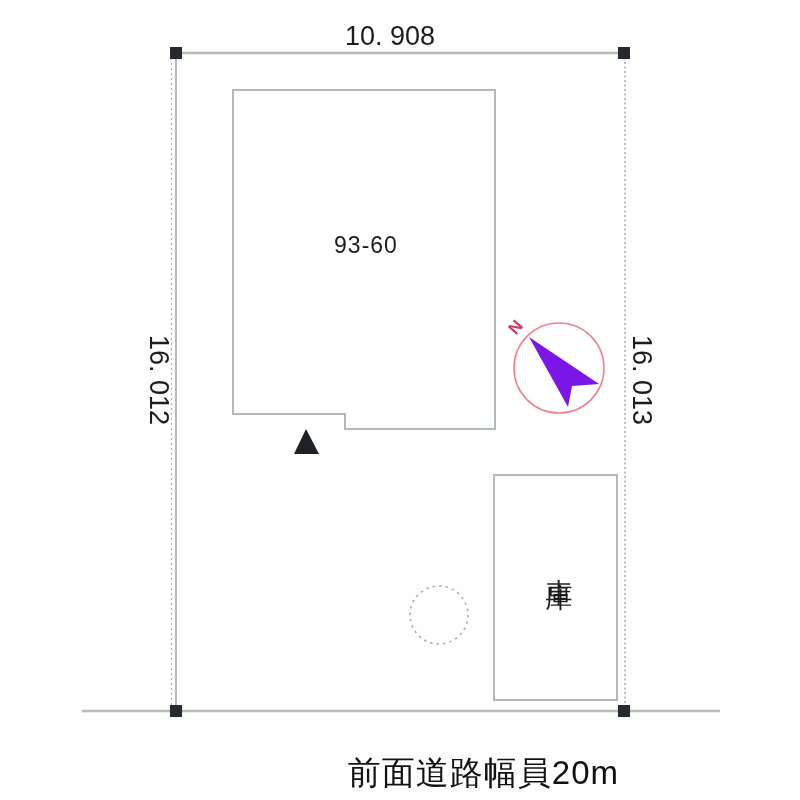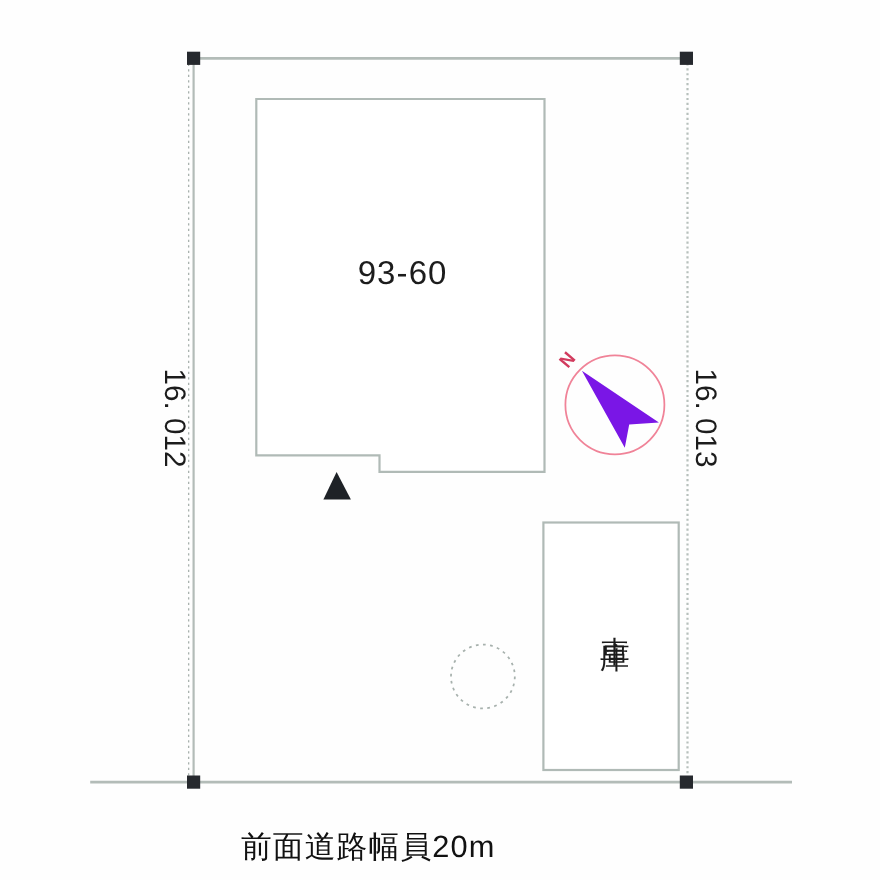--- a/index.html
+++ b/index.html
@@ -7,24 +7,24 @@
   .canvas {
     position:relative; width:800px; height:800px; background:#fefefe; overflow:hidden;
   }
   .canvas svg { position:absolute; left:0; top:0; }
   .txt { position:absolute; color:#1c1c1c; white-space:nowrap; }
   .dim { font-size:27px; text-align:center; letter-spacing:0px; }
   .dim-top    { left:310px; top:21px;  width:160px; }
   .dim-bottom { left:312px; top:674px; width:160px; }
   .dim-left   { left:80px;  top:366px; width:160px; height:28px; transform:rotate(90deg); transform-origin:center; }
   .dim-right  { left:563px; top:366px; width:160px; height:28px; transform:rotate(90deg); transform-origin:center; }
-  .parcel-label { left:276px; top:232px; width:180px; font-size:30px; text-align:center; letter-spacing:1px; }
+  .parcel-label { left:276px; top:232px; width:180px; font-size:23px; text-align:center; letter-spacing:1px; }
   .garage-label { left:541px; top:557px; font-size:27px; writing-mode:vertical-rl; text-orientation:upright; letter-spacing:4px; }
   .north-label  { left:508px; top:313px; width:24px; font-size:17px; font-weight:bold; color:#d23b5e; transform:rotate(-50deg); transform-origin:center; }
-  .road-caption { left:219px; top:751px; width:400px; font-size:28px; text-align:left; color:#111111; letter-spacing:1px; }
+  .road-caption { left:219px; top:751px; width:400px; font-size:33px; text-align:right; color:#111111; letter-spacing:1px; }
 </style>
 </head>
 <body>
 
 <div class="canvas">
 
   <svg width="800" height="800" viewBox="0 0 800 800">
 
     <line x1="176" y1="53" x2="624" y2="53" stroke="#b3bcb8" stroke-width="2.5"></line>
     <line x1="176" y1="53" x2="176" y2="711" stroke="#b3bcb8" stroke-width="2"></line>
@@ -43,20 +43,21 @@
     <polygon points="306,429 294,454 319,454" fill="#1e2227"></polygon>
 
     <circle cx="559" cy="368" r="45" fill="none" stroke-width="1.6" stroke="#f08398"></circle>
     <polygon points="529,337 599,384 572,386 568,407" fill="#7a16e6"></polygon>
 
     <rect x="494" y="475" width="123" height="225" fill="#ffffff" stroke="#b0bab6" stroke-width="2"></rect>
 
     <circle cx="439" cy="615" r="29" fill="none" stroke="#a7b1ad" stroke-width="1.6" stroke-dasharray="2.5 4"></circle>
   </svg>
 
+  <div class="txt dim dim-top">10. 908</div>
   <div class="txt dim dim-left">16. 012</div>
   <div class="txt dim dim-right">16. 013</div>
 
   <div class="txt parcel-label">93-60</div>
   <div class="txt garage-label">車庫</div>
   <div class="txt north-label">N</div>
   <div class="txt road-caption">前面道路幅員20m</div>
 
 </div>
 

